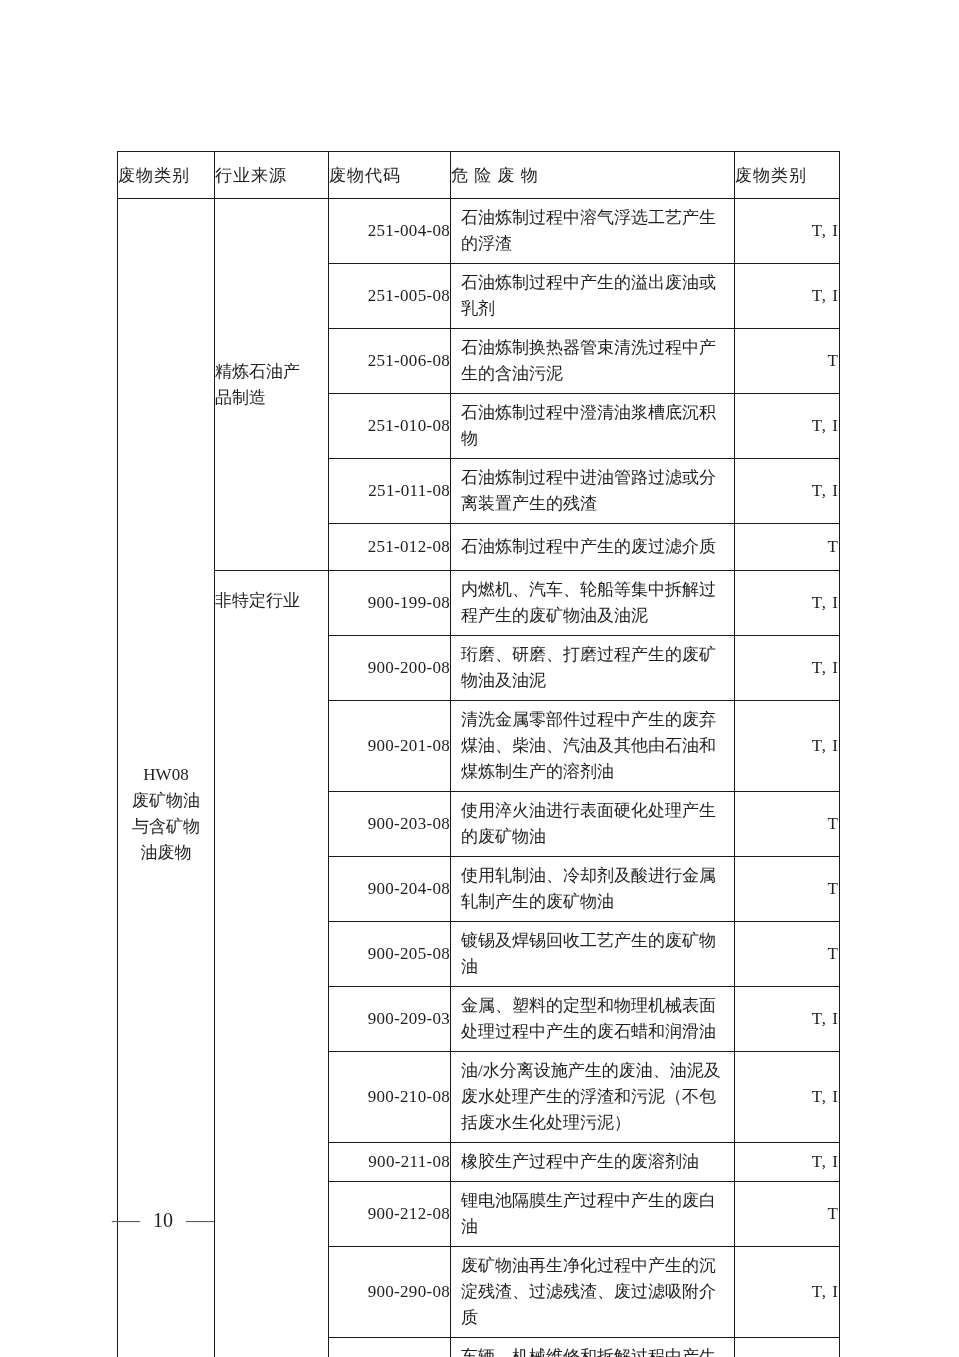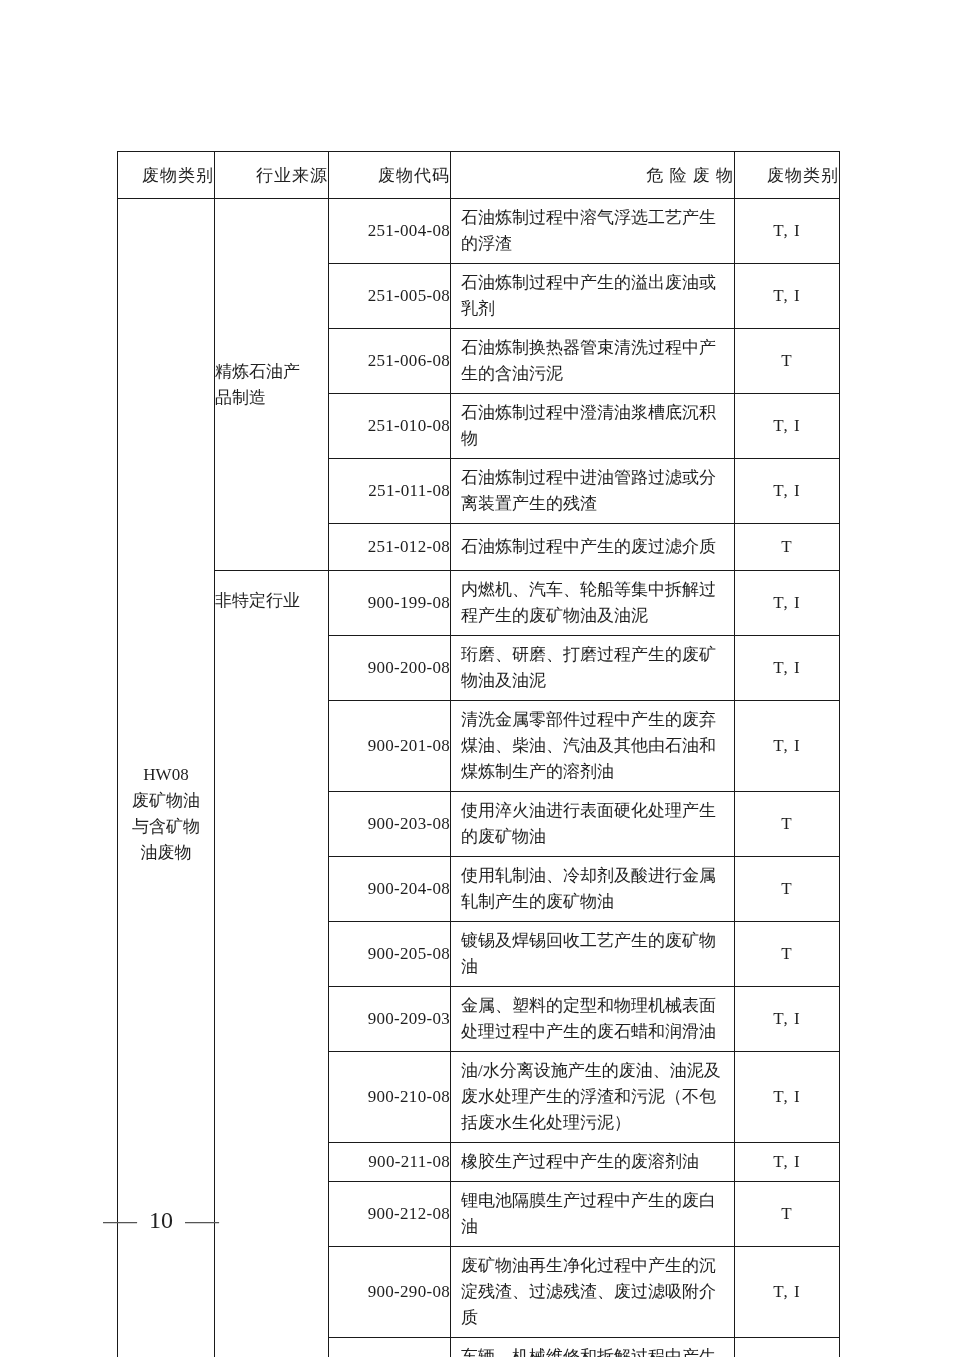--- a/index.html
+++ b/index.html
@@ -19,21 +19,21 @@
     table-layout: fixed;
     font-size: 17px;
   }
   .waste-table th, .waste-table td {
     border: 1.5px solid #1a1a1a;
     vertical-align: middle;
     font-weight: normal;
   }
   .waste-table th {
     height: 47px;
-    text-align: right;
+    text-align: left;
     letter-spacing: 1px;
   }
   td.cat-cell {
     text-align: center;
     white-space: pre-line;
     line-height: 26px;
   }
   td.industry-cell {
     text-align: left;
     white-space: pre-line;
@@ -47,27 +47,27 @@
     text-align: right;
     letter-spacing: 0.3px;
   }
   td.waste-cell {
     text-align: left;
     padding: 6px 9px 6px 10px;
     line-height: 26px;
     margin-top: 26px;
   }
   td.hazard-cell {
-    text-align: center;
+    text-align: right;
     letter-spacing: 1px;
   }
   .footer {
     position: absolute;
-    left: 108px; top: 1207px;
-    font-size: 24px;
+    left: 116px; top: 1207px;
+    font-size: 20px;
     line-height: 26px;
     white-space: nowrap;
   }
   .footer .dash {
     color: #555;
     letter-spacing: 0;
     display: inline-block;
     transform: scaleX(1.4);
   }
   .footer .num { margin: 0 17px; color: #222; }

